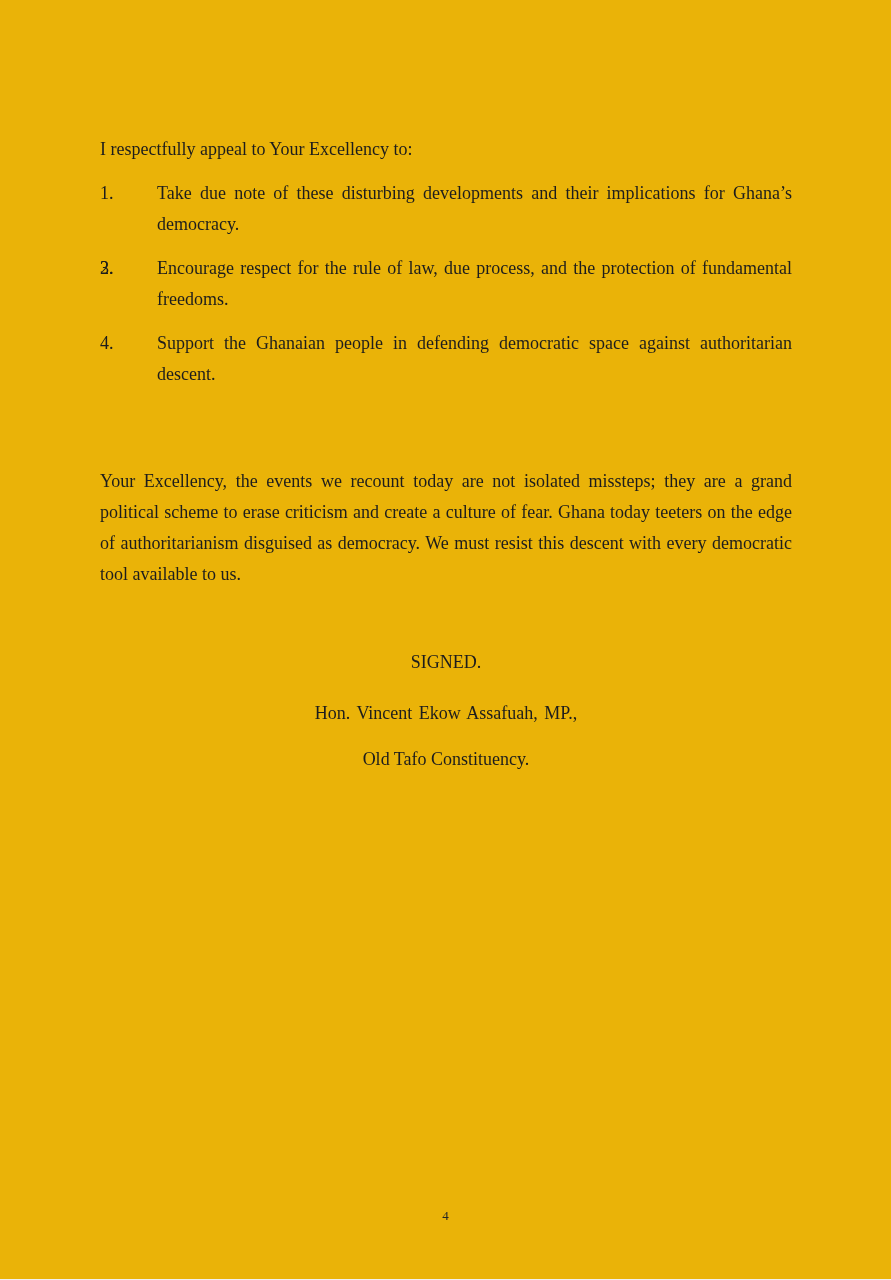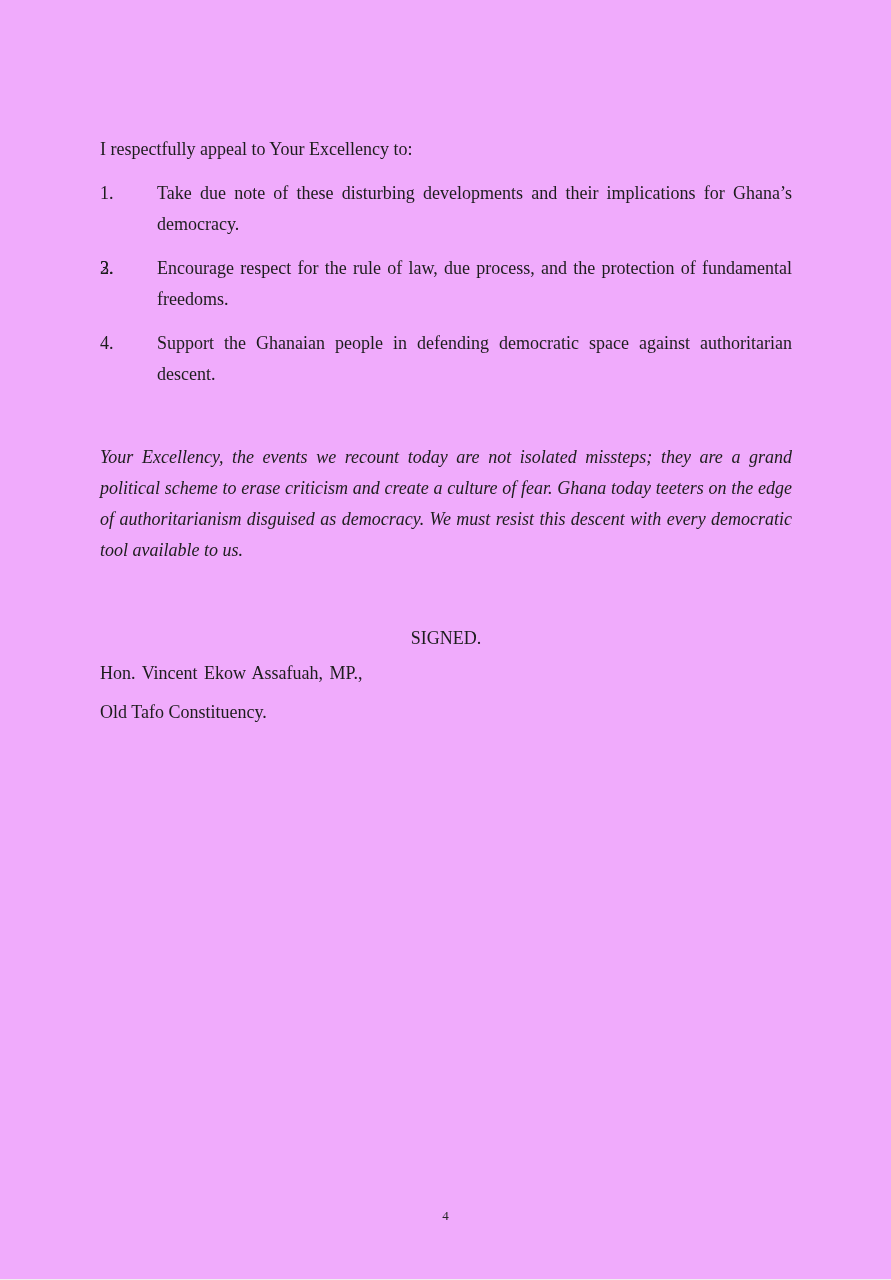--- a/index.html
+++ b/index.html
@@ -10,21 +10,21 @@
   }
   body {
     font-family: "Liberation Serif", "DejaVu Serif", serif;
     color: #1a1a1a;
   }
   .page {
     position: relative;
     width: 891px;
     height: 1280px;
     margin: 0 auto;
-    background: #f0abfc;
+    background: #eab308;
     overflow: hidden;
     box-sizing: border-box;
     border-bottom: 1px solid #f0f0f0;
   }
   .content {
     position: absolute;
     left: 100px;
     top: 0;
     width: 692px;
   }
@@ -48,35 +48,34 @@
   .list-item .num {
     position: absolute;
     left: 0;
     top: 0;
     width: 40px;
     text-align: left;
     font-size: 18px;
     line-height: 31px;
   }
   .closing-para {
-    margin-top: 52px;
-    font-style: italic;
+    margin-top: 76px;
   }
   .signed-line {
     margin-top: 57px;
     text-align: center;
   }
   .sig-name {
-    margin-top: 4px;
-    text-align: left;
+    margin-top: 20px;
+    text-align: center;
     word-spacing: 2px;
   }
   .sig-constituency {
-    margin-top: 8px;
-    text-align: left;
+    margin-top: 15px;
+    text-align: center;
   }
   .page-number {
     position: absolute;
     left: 0;
     right: 0;
     top: 1208px;
     text-align: center;
     font-size: 13px;
     line-height: 16px;
     color: #262626;

